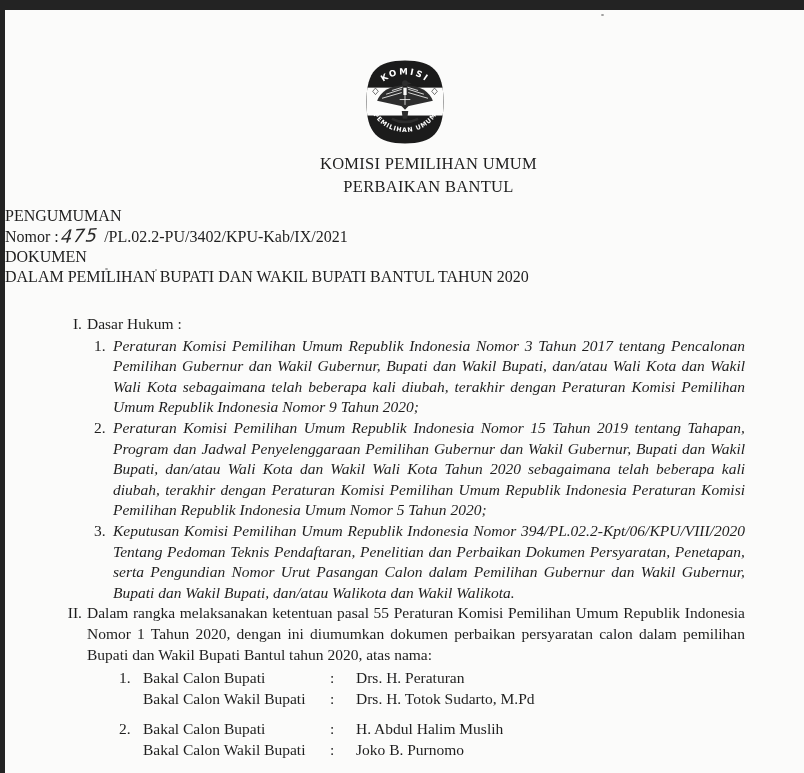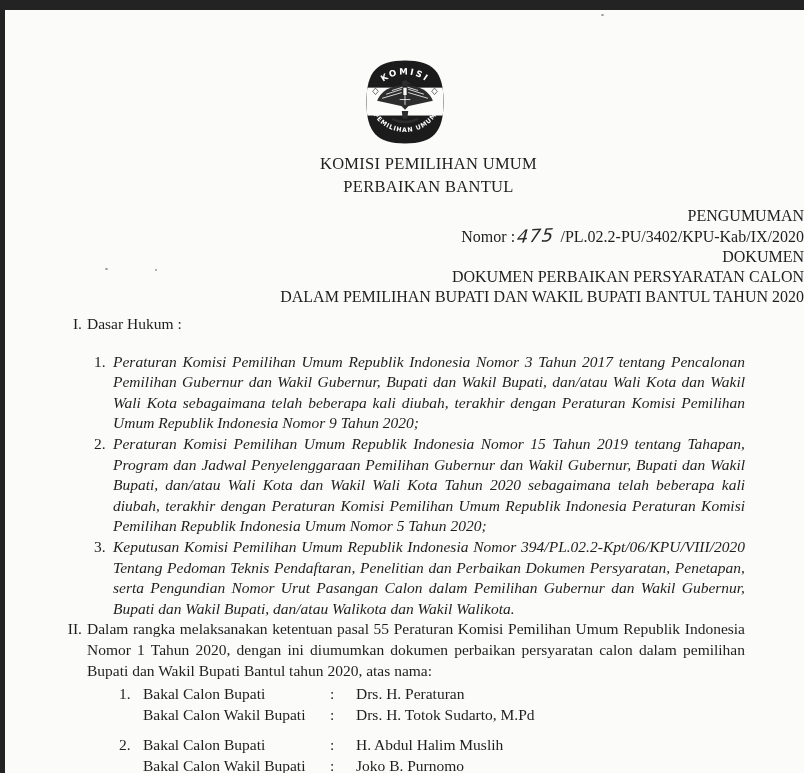--- a/index.html
+++ b/index.html
@@ -25,41 +25,41 @@
 
   .header-block {
     position: absolute; top: 48px; left: 0; width: 100%;
     text-align: center;
   }
   .logo-svg { display: block; margin: 0 auto 6px auto; }
   .org-line { font-size: 16.5px; line-height: 23px; letter-spacing: 0.3px; margin-left: 48px; }
 
   .title-block {
     position: absolute; top: 196px; left: 0; width: 100%;
-    text-align: right; font-size: 16px; line-height: 20px;
+    text-align: left; font-size: 16px; line-height: 20px;
   }
   .handwritten {
     display: inline-block;
     font-family: "DejaVu Sans", sans-serif;
     font-style: italic;
     font-size: 18px;
     letter-spacing: 1px;
     transform: rotate(-3deg) skewX(-8deg);
     margin: 0 6px 0 2px;
     color: #2a2a2a;
   }
 
   .body-block {
     position: absolute; top: 304px; left: 57px; width: 683px;
     font-size: 15.5px; line-height: 20.6px;
   }
   .sec { display: flex; }
   .sec-num { width: 20px; text-align: right; padding-right: 5px; flex: none; }
   .sec-body { flex: 1; min-width: 0; }
-  .sec-heading { margin-bottom: 17px; }
+  .sec-heading { margin-bottom: 1px; }
   .item { display: flex; margin-left: 7px; }
   .inum { width: 19px; flex: none; }
   .itext { flex: 1; text-align: justify; font-style: italic; }
   .sec2 { }
   .intro { text-align: justify; }
   .cands { margin-top: 3px; }
   .cand { display: flex; margin-left: 32px; }
   .cand + .cand { margin-top: 10px; }
   .cnum { width: 24px; flex: none; }
   .crows { flex: 1; }
@@ -111,24 +111,23 @@
       <path d="M14 36.5 l3.4 4 -3.4 4 -3.4 -4 Z" fill="#fcfcfb" stroke="#2d2d2d" stroke-width="0.8"></path>
       <path d="M86 36.5 l3.4 4 -3.4 4 -3.4 -4 Z" fill="#fcfcfb" stroke="#2d2d2d" stroke-width="0.8"></path>
     </svg>
     <div class="org-line">KOMISI PEMILIHAN UMUM</div>
     <div class="org-line">PERBAIKAN BANTUL</div>
   </div>
 
   <div class="title-block">
     <div>PENGUMUMAN</div>
     <div>
-      <span>Nomor :</span><span class="handwritten">475</span><span>/PL.02.2-PU/3402/KPU-Kab/IX/2020</span>
+      <span>Nomor :</span><span class="handwritten">475</span><span>/PL.02.2-PU/3402/KPU-Kab/IX/2021</span>
     </div>
     <div>DOKUMEN</div>
-    <div>DOKUMEN PERBAIKAN PERSYARATAN CALON</div>
     <div>DALAM PEMILIHAN BUPATI DAN WAKIL BUPATI BANTUL TAHUN 2020</div>
   </div>
 
   <div class="body-block">
 
     <div class="sec">
       <div class="sec-num">I.</div>
       <div class="sec-body">
         <div class="sec-heading">Dasar Hukum :</div>
         <div class="item">

